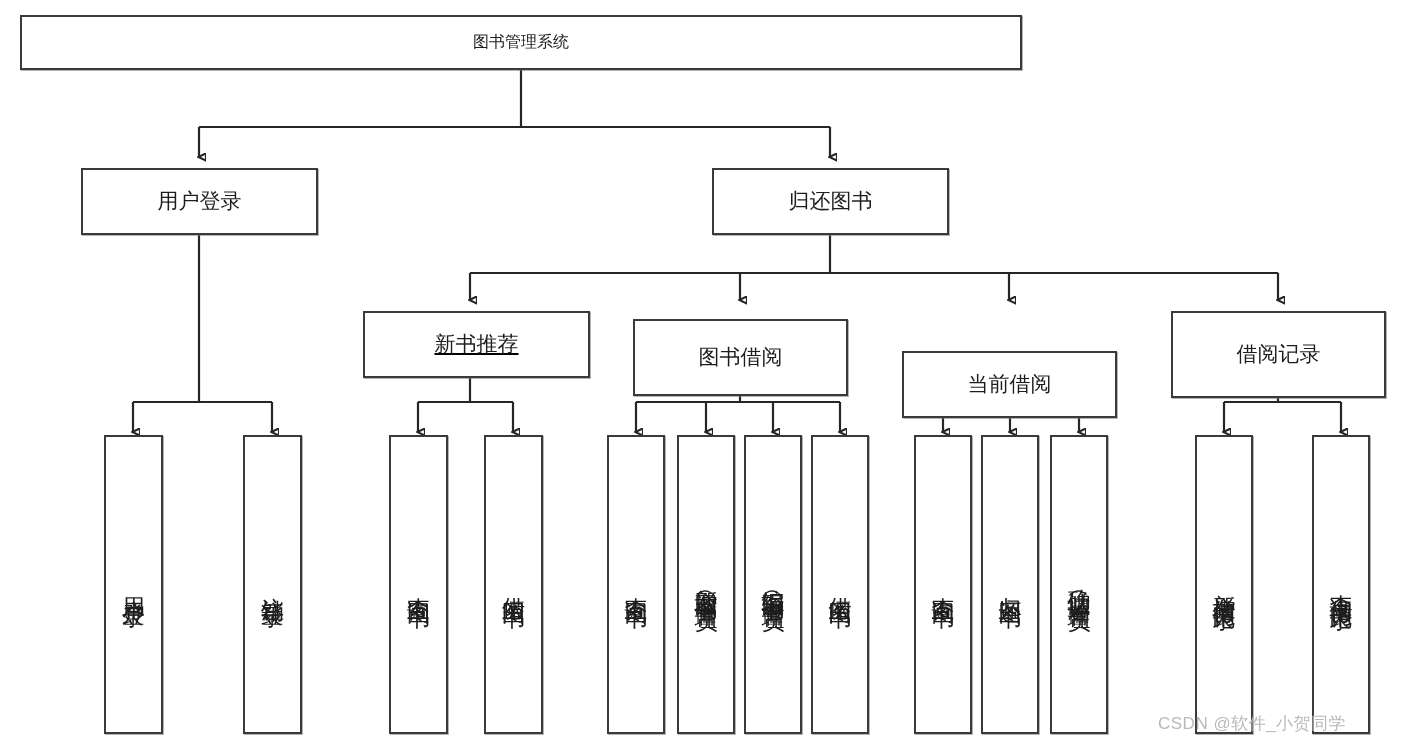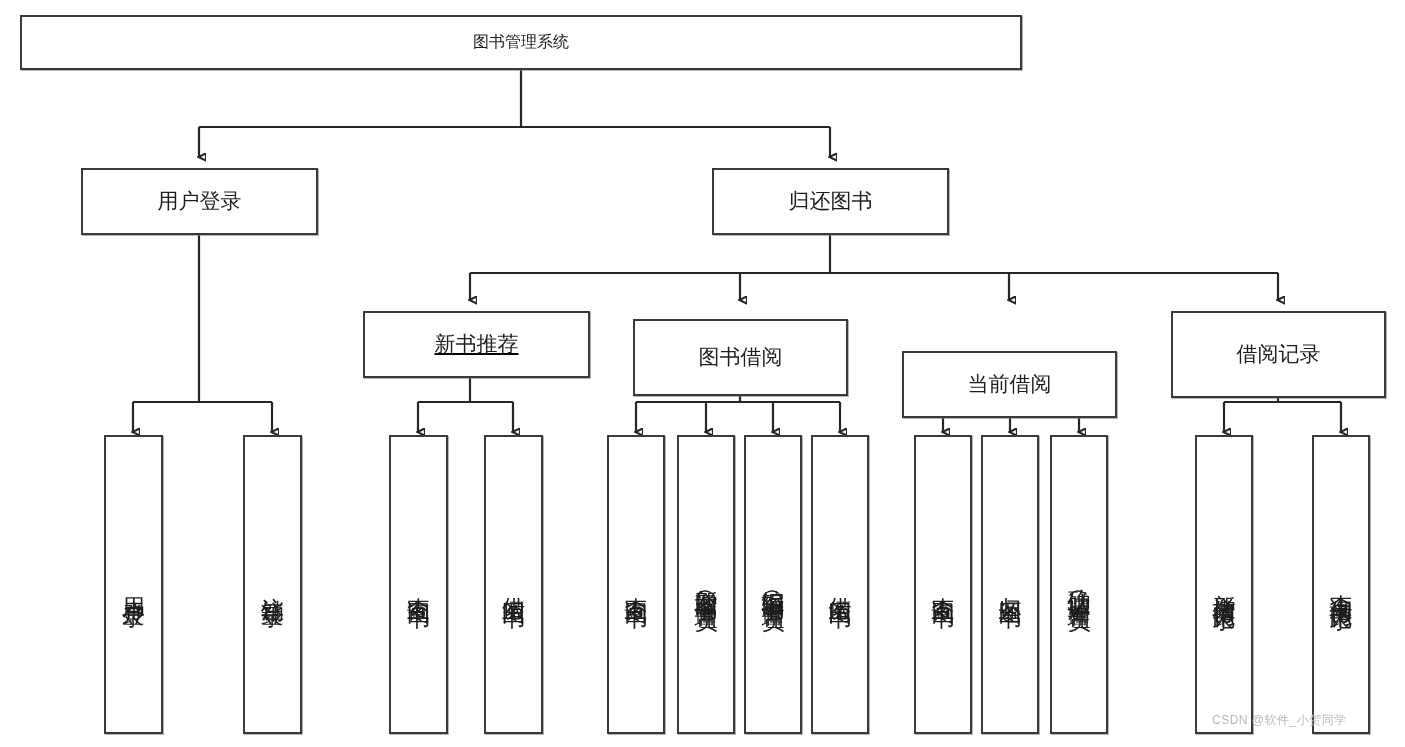--- a/index.html
+++ b/index.html
@@ -39,22 +39,22 @@
   }
   svg#wires{
     position:absolute;left:0;top:0;width:1405px;height:747px;
     pointer-events:none;
   }
   svg#wires path,svg#wires line{
     stroke:#262626;stroke-width:2.2;fill:none;
   }
   .watermark{
     position:absolute;
-    left:1212px;top:712px;
-    font-size:12px;
+    left:1158px;top:712px;
+    font-size:17px;
     color:#b9b9b9;
     letter-spacing:.5px;
     white-space:nowrap;
   }
 </style>
 </head>
 <body>
 
 <div id="canvas">
 

